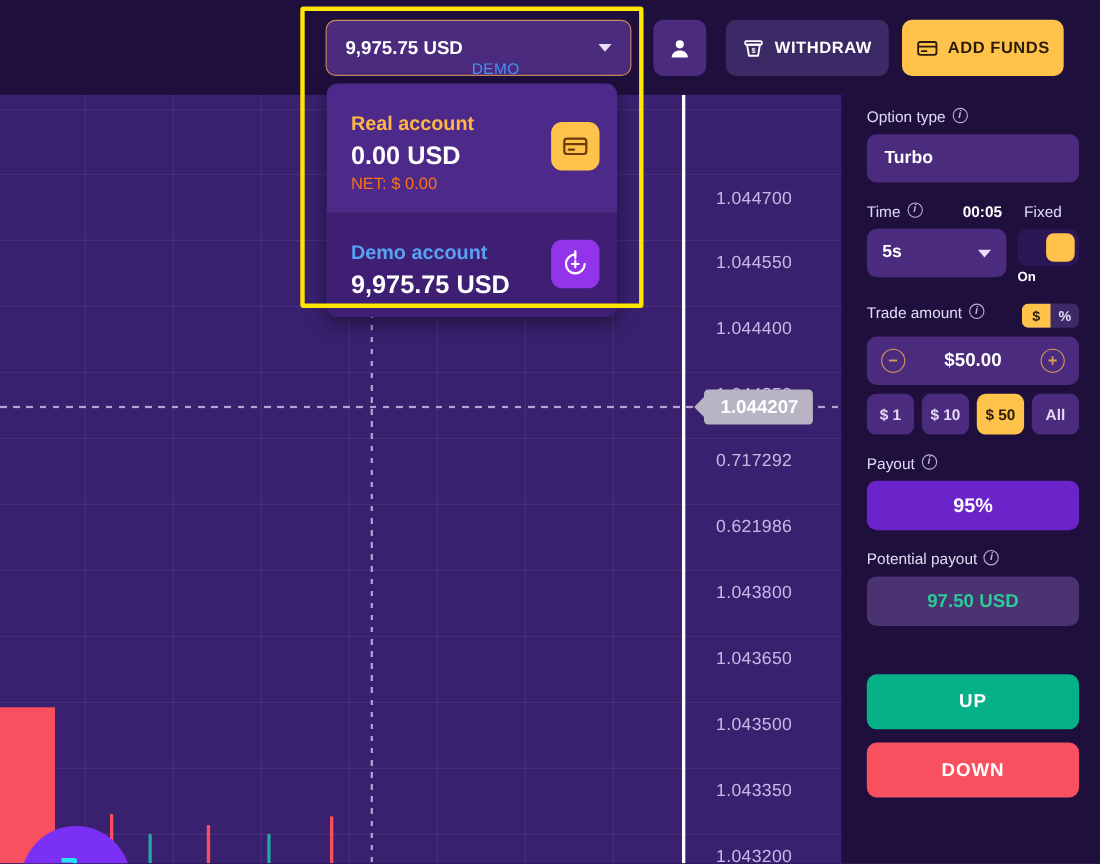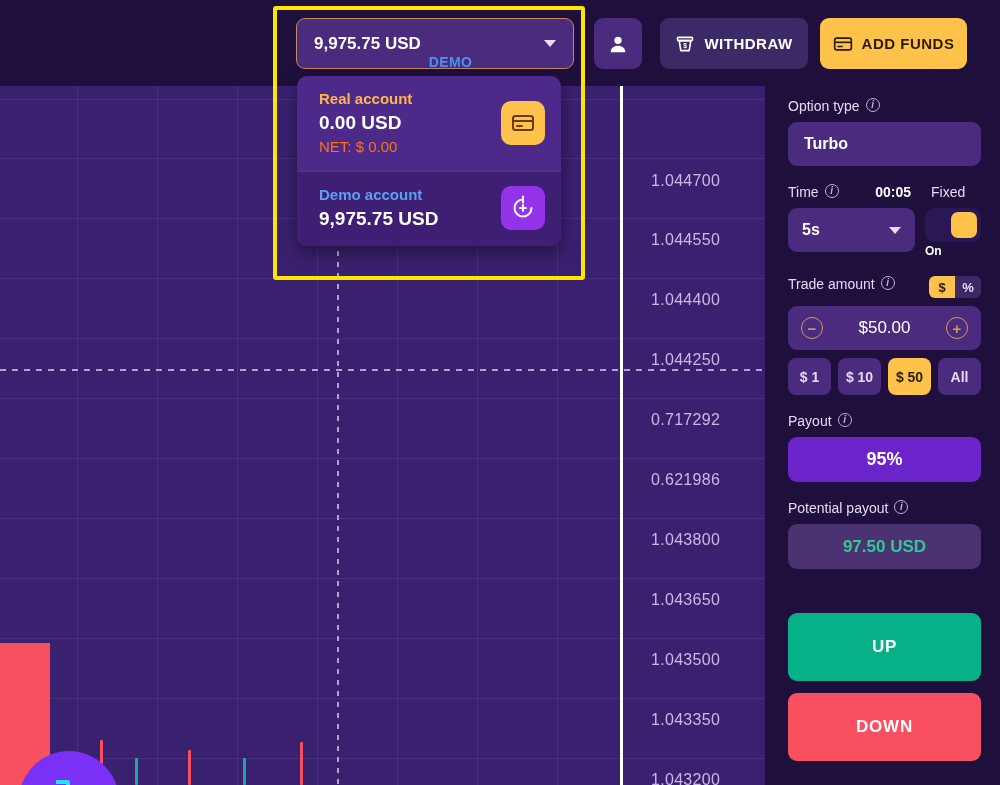--- a/index.html
+++ b/index.html
@@ -84,21 +84,21 @@
   .topbar {
     position: absolute; left: 0; top: 0; width: 1000px; height: 86px;
     background: #1e0f3d; z-index: 20;
   }
   .balance-btn {
     position: absolute; left: 296px; top: 18px; width: 278px; height: 51px;
     background: #4a2b7d; border: 1px solid #c9885a; border-radius: 9px;
     display: flex; align-items: center; padding: 0 17px; cursor: pointer;
   }
   .balance-amount { color: #fff; font-size: 17px; font-weight: 700; }
-  .balance-tag { color: #4b92f7; font-size: 14px; font-weight: 700; margin-left: 8px; letter-spacing: .4px; margin-top: 37px; }
+  .balance-tag { color: #4b92f7; font-size: 14px; font-weight: 400; margin-left: 8px; letter-spacing: .4px; margin-top: 37px; }
   .caret-down {
     margin-left: auto;
     width: 0; height: 0;
     border-left: 6px solid transparent; border-right: 6px solid transparent;
     border-top: 7px solid #e8def8;
   }
   .icon-btn {
     position: absolute; top: 18px;
     height: 51px; border-radius: 9px;
     display: flex; align-items: center; justify-content: center;
@@ -123,24 +123,24 @@
     position: absolute; left: 297px; top: 76px; width: 264px;
     background: #4d2a8a; border-radius: 10px; overflow: hidden;
     z-index: 35; box-shadow: 0 6px 18px rgba(0,0,0,.45);
   }
   .acct-row {
     display: flex; align-items: center; padding: 14px 16px 16px 22px;
     cursor: pointer;
   }
   .acct-row.demo { background: #3e1f73; border-top: 1px solid rgba(255,255,255,.1); }
   .acct-info { flex: 1; }
-  .acct-title { font-size: 15px; font-weight: 600; margin-bottom: 5px; }
+  .acct-title { font-size: 18px; font-weight: 600; margin-bottom: 5px; margin-top: 12px; }
   .acct-title.real { color: #ffb648; }
   .acct-title.demo { color: #5aa0f2; }
-  .acct-balance { color: #fff; font-size: 19px; font-weight: 700; }
+  .acct-balance { color: #fff; font-size: 23px; font-weight: 700; }
   .acct-net { color: #f97316; font-size: 15px; margin-top: 4px; }
   .acct-icon {
     width: 44px; height: 44px; border-radius: 10px;
     display: flex; align-items: center; justify-content: center; flex: none;
   }
   .acct-icon.real { background: #ffc24b; }
   .acct-icon.demo { background: #9333ea; }
 
   
   .panel {
@@ -193,42 +193,42 @@
     height: 44px; background: #4a2b7d; border-radius: 9px;
     display: flex; align-items: center; justify-content: space-between;
     padding: 0 13px;
   }
   .step-btn {
     width: 22px; height: 22px; border-radius: 50%;
     border: 1.5px solid #d89a5a; color: #d89a5a;
     display: flex; align-items: center; justify-content: center;
     font-size: 15px; font-weight: 700; line-height: 1; cursor: pointer;
   }
-  .amount-value { color: #fff; font-size: 17px; font-weight: 400; }
+  .amount-value { color: #fff; font-size: 17px; font-weight: 700; }
 
   .presets { display: flex; gap: 7px; margin-top: 8px; }
   .preset {
     flex: 1; height: 37px; background: #4a2b7d; border-radius: 8px;
     display: flex; align-items: center; justify-content: center;
     color: #e3daf5; font-size: 14px; font-weight: 700; cursor: pointer;
   }
   .preset.active { background: #ffc24b; color: #2b1b08; }
 
   .payout-field {
     height: 45px; background: #6a24c9; border-radius: 9px;
     display: flex; align-items: center; justify-content: center;
     color: #fff; font-size: 18px; font-weight: 700;
   }
   .potential-field {
     height: 45px; background: #4a3370; border-radius: 9px;
     display: flex; align-items: center; justify-content: center;
     color: #2fc99a; font-size: 17px; font-weight: 700;
   }
   .action-btn {
-    height: 68px; border-radius: 9px;
+    height: 50px; border-radius: 9px;
     display: flex; align-items: center; justify-content: center;
     color: #fff; font-size: 17px; font-weight: 700; letter-spacing: .8px;
     cursor: pointer;
   }
   .up-btn { background: #07b188; }
   .down-btn { background: #f9505f; margin-top: 12px; }
   .mt18 { margin-top: 18px; }
 </style>
 </head>
 <body>
@@ -281,20 +281,21 @@
       <div class="price-tick" style="top:145px">1.044550</div>
       <div class="price-tick" style="top:205px">1.044400</div>
       <div class="price-tick" style="top:265px">1.044250</div>
       <div class="price-tick" style="top:325px">0.717292</div>
       <div class="price-tick" style="top:385px">0.621986</div>
       <div class="price-tick" style="top:445px">1.043800</div>
       <div class="price-tick" style="top:505px">1.043650</div>
       <div class="price-tick" style="top:565px">1.043500</div>
       <div class="price-tick" style="top:625px">1.043350</div>
       <div class="price-tick" style="top:685px">1.043200</div>
+      <div class="price-badge">1.044207</div>
     </div>
   </div>
 
   <div class="topbar">
 
     <div class="balance-btn">
       <span class="balance-amount">9,975.75 USD</span>
       <span class="balance-tag">DEMO</span>
       <span class="caret-down"></span>
     </div>

